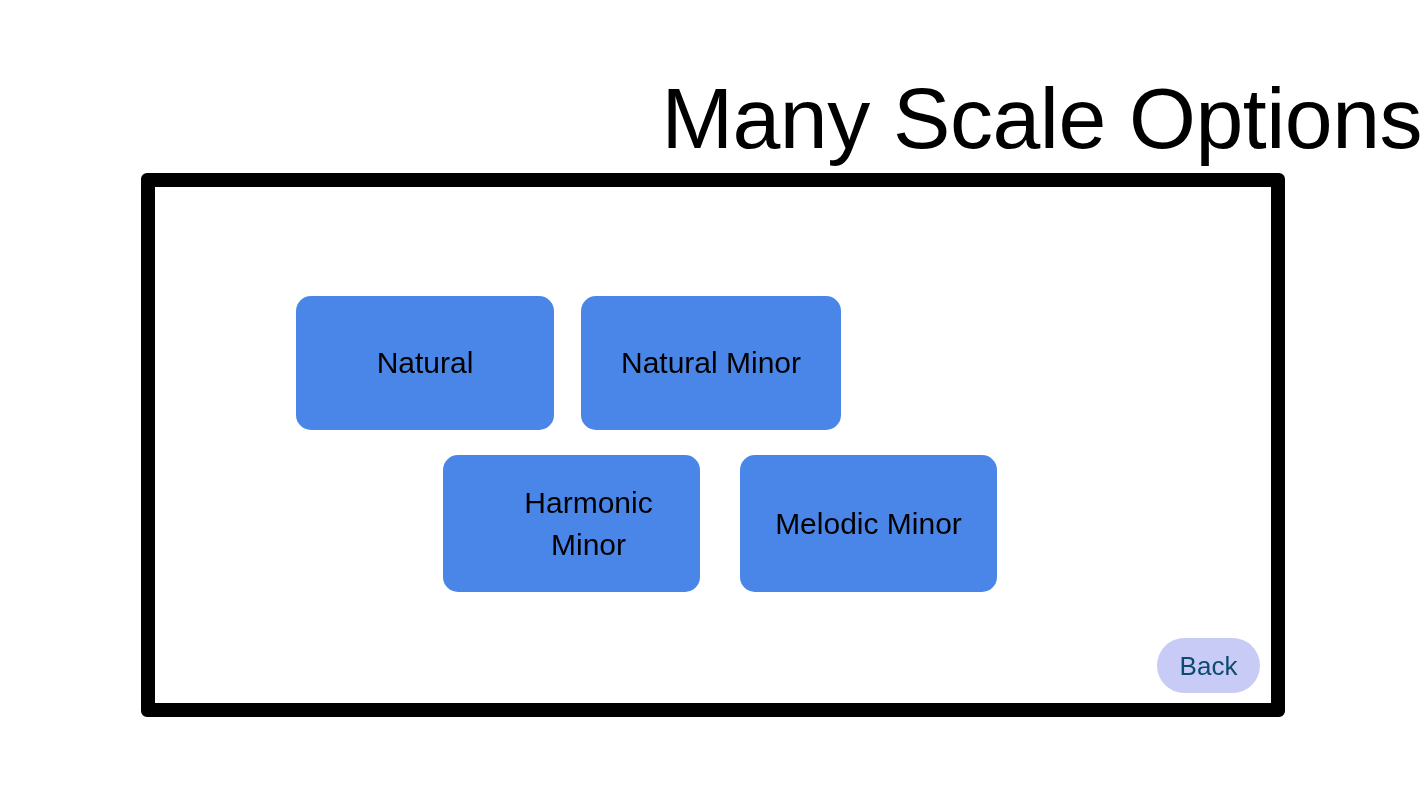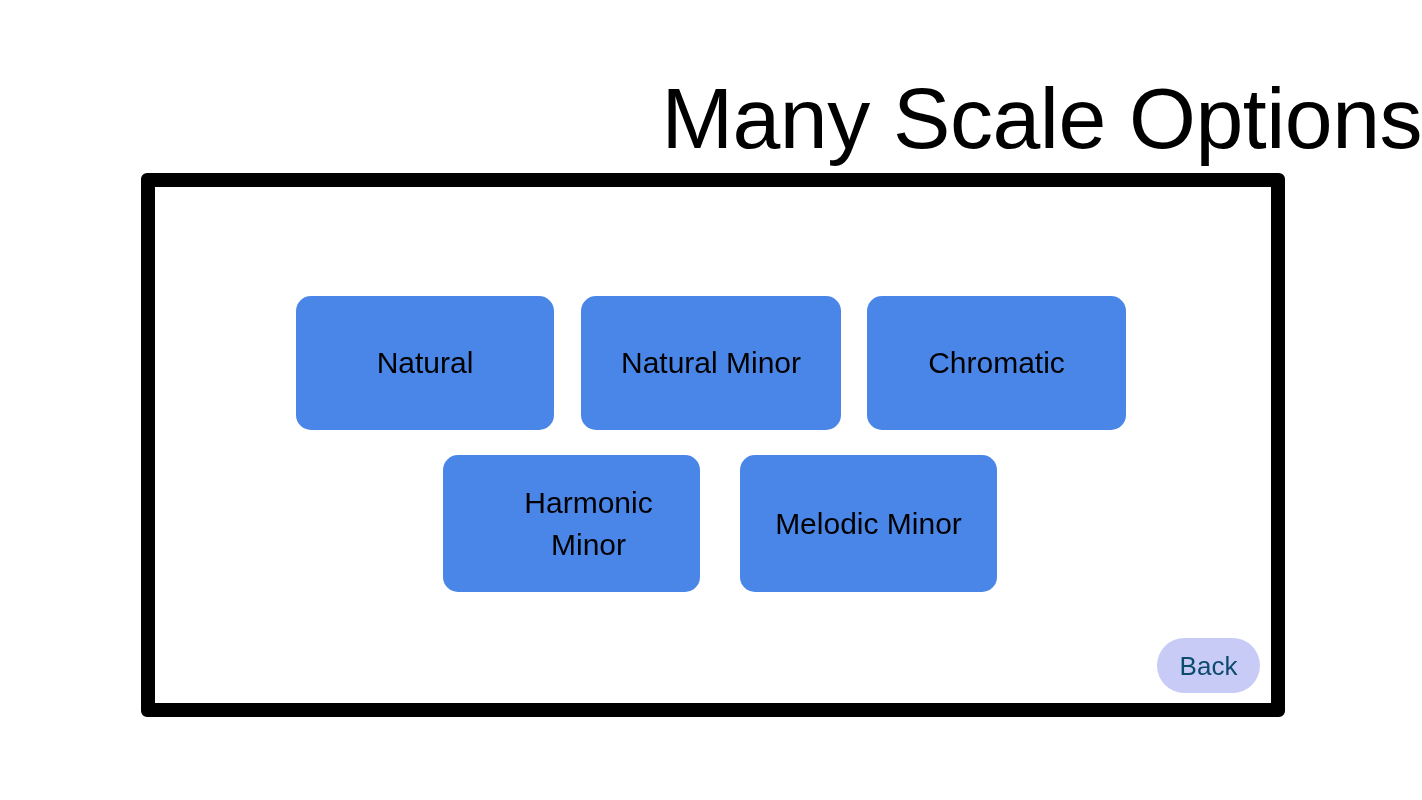--- a/index.html
+++ b/index.html
@@ -119,21 +119,20 @@
 
   <h1 class="page-title">Many Scale Options</h1>
 
   <div class="panel-frame">
     <div class="panel-inner">
 
       <button class="scale-btn btn-natural">Natural</button>
 
       <button class="scale-btn btn-natural-minor">Natural Minor</button>
 
-      <button class="scale-btn btn-chromatic">Chromatic</button>
 
       <button class="scale-btn btn-harmonic-minor">Harmonic
 Minor</button>
 
       <button class="scale-btn btn-melodic-minor">Melodic Minor</button>
 
       <button class="back-btn">Back</button>
 
     </div>
   </div>

